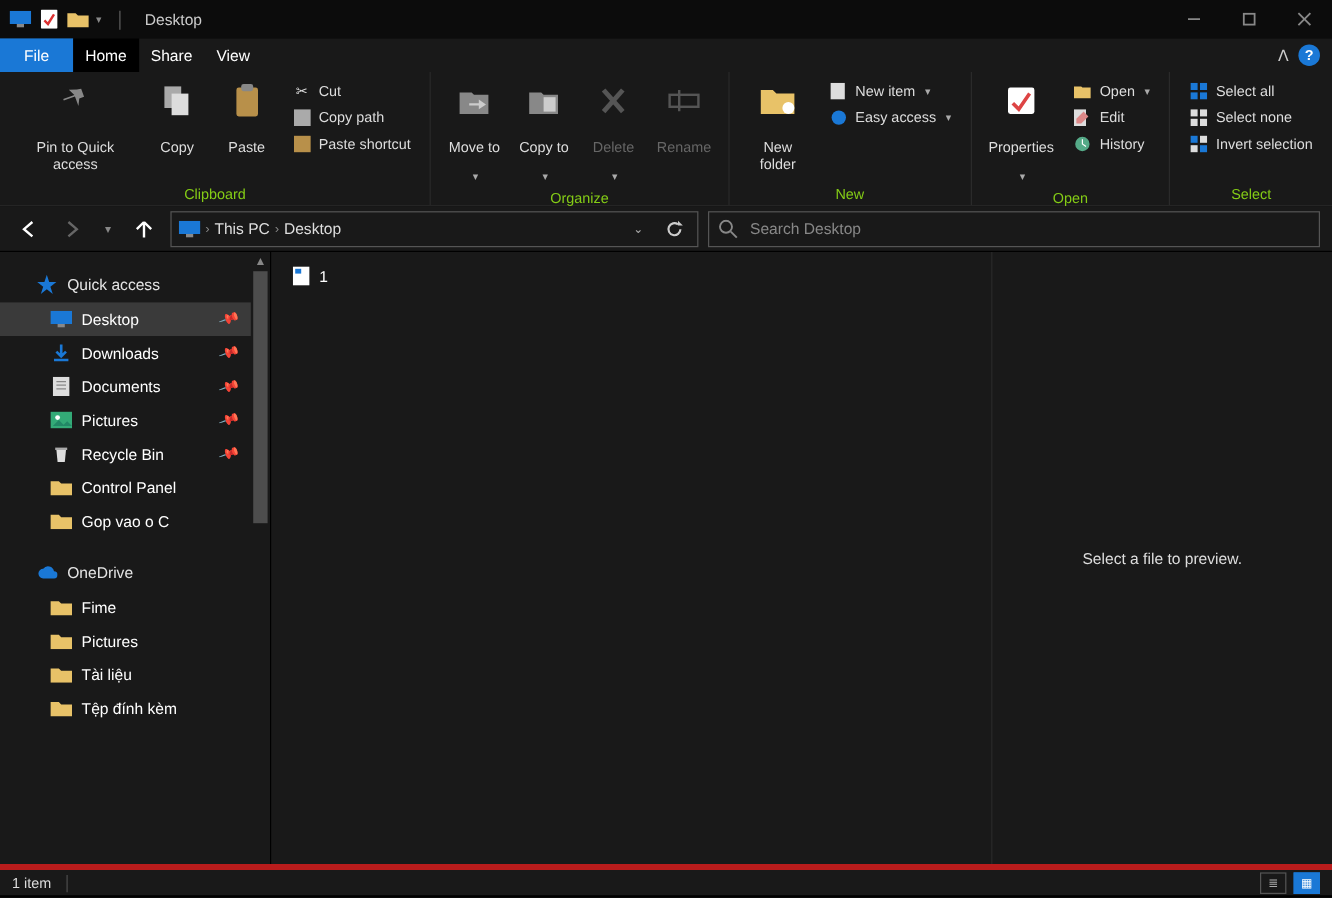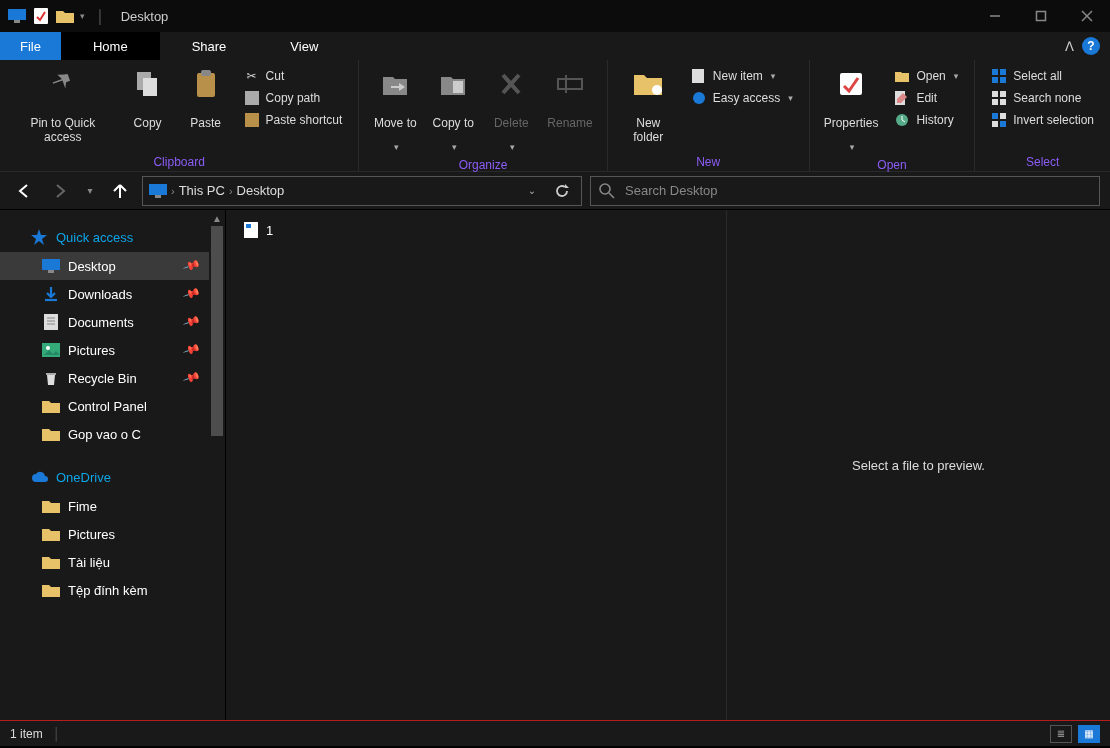--- a/index.html
+++ b/index.html
@@ -9,31 +9,31 @@
   .titlebar { height: 32px; background: #0c0c0c; display: flex; align-items: center; }
   .titlebar .qat { display: flex; align-items: center; gap: 6px; padding: 0 8px; }
   .qat-icon { width: 18px; height: 18px; display: inline-flex; align-items: center; justify-content: center; }
   .title-sep { color: #666; margin: 0 6px; }
   .titlebar .title { color: #ccc; margin-left: 4px; }
   .titlebar .wincontrols { margin-left: auto; display: flex; }
   .wc { width: 46px; height: 32px; display: flex; align-items: center; justify-content: center; color: #888; }
 
   
   .tabs { height: 28px; background: #191919; display: flex; align-items: stretch; }
-  .tab { padding: 0 32px; display: flex; align-items: center; color: #fff; font-size: 13px; }
+  .tab { padding: 0 10px; display: flex; align-items: center; color: #fff; font-size: 13px; }
   .tab.file { background: #1a78d6; color: #fff; padding: 0 20px; }
   .tab.active { background: #000; }
   .tabs-right { margin-left: auto; display: flex; align-items: center; gap: 8px; padding-right: 10px; }
   .help-circle { width: 18px; height: 18px; border-radius: 50%; background: #1a78d6; color: #fff; display: flex; align-items: center; justify-content: center; font-size: 12px; font-weight: bold; }
 
   
   .ribbon { height: 112px; background: #191919; display: flex; border-bottom: 1px solid #2a2a2a; }
   .group { display: flex; flex-direction: column; padding: 4px 8px 2px 8px; border-right: 1px solid #2a2a2a; }
   .group-body { flex: 1; display: flex; align-items: flex-start; gap: 2px; }
-  .group-label { text-align: center; color: #8b5cf6; font-size: 12px; padding-top: 2px; }
+  .group-label { text-align: center; color: #84cc16; font-size: 12px; padding-top: 2px; }
   .vbtn { display: flex; flex-direction: column; align-items: center; justify-content: flex-start; padding: 4px 6px; color: #ddd; font-size: 12px; text-align: center; min-width: 56px; gap: 12px; }
   .vbtn .vicon { width: 32px; height: 32px; margin-bottom: 4px; display:flex; align-items:center; justify-content:center; }
   .vbtn.disabled { color: #666; }
   .stack { display: flex; flex-direction: column; gap: 2px; padding: 2px 4px; }
   .srow { display: flex; align-items: center; gap: 6px; color: #ddd; font-size: 12px; padding: 2px 4px; white-space: nowrap; }
   .srow .sicon { width: 16px; height: 16px; display:flex; align-items:center; justify-content:center; }
   .caret { font-size: 9px; color: #aaa; margin-left: 2px; }
 
   
   .navbar { height: 38px; background: #191919; display: flex; align-items: center; gap: 8px; padding: 0 10px; border-bottom: 1px solid #000; }
@@ -45,33 +45,33 @@
   .addr-btn { width: 26px; display:flex; align-items:center; justify-content:center; color:#aaa; }
   .search { width: 510px; height: 30px; border: 1px solid #555; background: #191919; display: flex; align-items: center; padding: 0 8px; color:#888; gap:10px; }
 
   
   .main { display: flex; height: 510px; background: #000; }
   .sidebar { width: 225px; background: #191919; position: relative; overflow: hidden; }
   .sb-scroll { position:absolute; right:0; top:0; width:16px; height:100%; background:#191919; }
   .sb-arrow { height:16px; display:flex; align-items:center; justify-content:center; color:#888; font-size:10px;}
   .sb-thumb { background:#4d4d4d; width:12px; margin:0 auto; height:210px; border-radius:0; }
   .tree { padding: 12px 0 4px 0; }
-  .tree-group-title { display:flex; align-items:center; gap:8px; padding: 6px 10px 6px 30px; color:#0ea5e9; }
+  .tree-group-title { display:flex; align-items:center; gap:8px; padding: 6px 10px 6px 30px; color:#e5e5e5; }
   .tree-item { display:flex; align-items:center; gap:8px; padding: 5px 10px 5px 42px; color:#fff; position:relative; }
   .tree-item.selected { background:#3a3a3a; }
   .pin { position:absolute; right:26px; color:#888; font-size:12px; transform: rotate(25deg);}
   .ticon { width:18px; height:18px; display:flex; align-items:center; justify-content:center; }
 
   .content { flex: 1; background:#191919; border-left:1px solid #000; display:flex; }
   .filelist { flex:1; padding: 10px 14px; }
   .file-item { display:flex; align-items:center; gap:8px; color:#fff; padding:2px 4px; }
-  .preview { width:384px; border-left:1px solid #2a2a2a; display:flex; align-items:center; justify-content:center; color:#ddd; }
+  .preview { width:284px; border-left:1px solid #2a2a2a; display:flex; align-items:center; justify-content:center; color:#ddd; }
 
   
-  .status { height: 26px; background:#191919; border-top:1px solid #b91c1c; display:flex; align-items:center; padding:0 10px; color:#ddd; font-size:12px; }
+  .status { height: 26px; background:#191919; border-top:5px solid #b91c1c; display:flex; align-items:center; padding:0 10px; color:#ddd; font-size:12px; }
   .status-sep { color:#555; margin: 0 10px; }
   .status-right { margin-left:auto; display:flex; gap:6px; }
   .view-btn { width:22px; height:18px; border:1px solid #555; display:flex; align-items:center; justify-content:center; font-size:10px; color:#aaa;}
   .view-btn.active { background:#1a78d6; border-color:#1a78d6; color:#fff;}
 
   svg { display:block; }
 </style>
 </head>
 <body>
 
@@ -326,21 +326,21 @@
           </div>
         <div class="srow">
             <span class="sicon">
               <svg width="14" height="14">
                 <rect x="0" y="0" width="6" height="6" fill="#ddd"></rect>
                 <rect x="8" y="0" width="6" height="6" fill="#ddd"></rect>
                 <rect x="0" y="8" width="6" height="6" fill="#ddd"></rect>
                 <rect x="8" y="8" width="6" height="6" fill="#ddd"></rect>
               </svg>
             </span>
-            <span>Search none</span>
+            <span>Select none</span>
           </div>
         <div class="srow">
             <span class="sicon">
               <svg width="14" height="14">
                 <rect x="0" y="0" width="6" height="6" fill="#1a78d6"></rect>
                 <rect x="8" y="0" width="6" height="6" fill="#ddd"></rect>
                 <rect x="0" y="8" width="6" height="6" fill="#ddd"></rect>
                 <rect x="8" y="8" width="6" height="6" fill="#1a78d6"></rect>
               </svg>
             </span>

